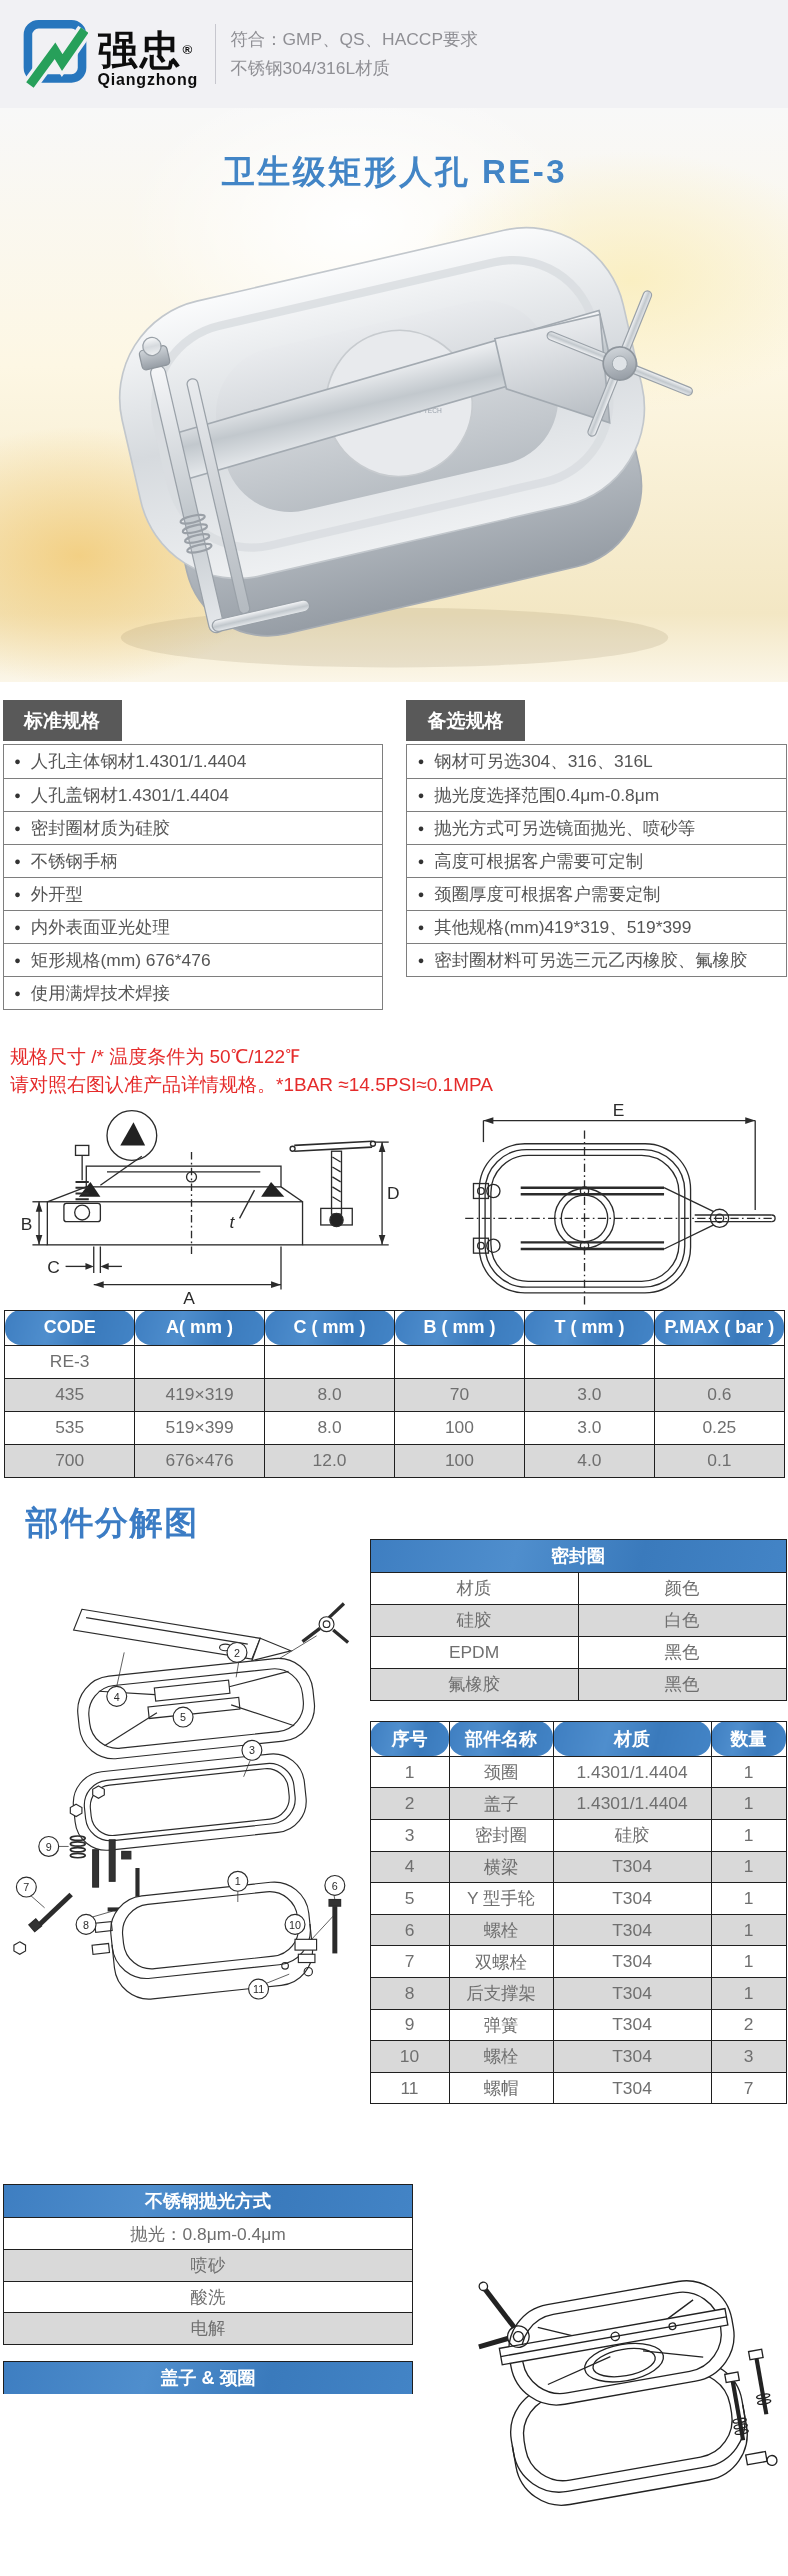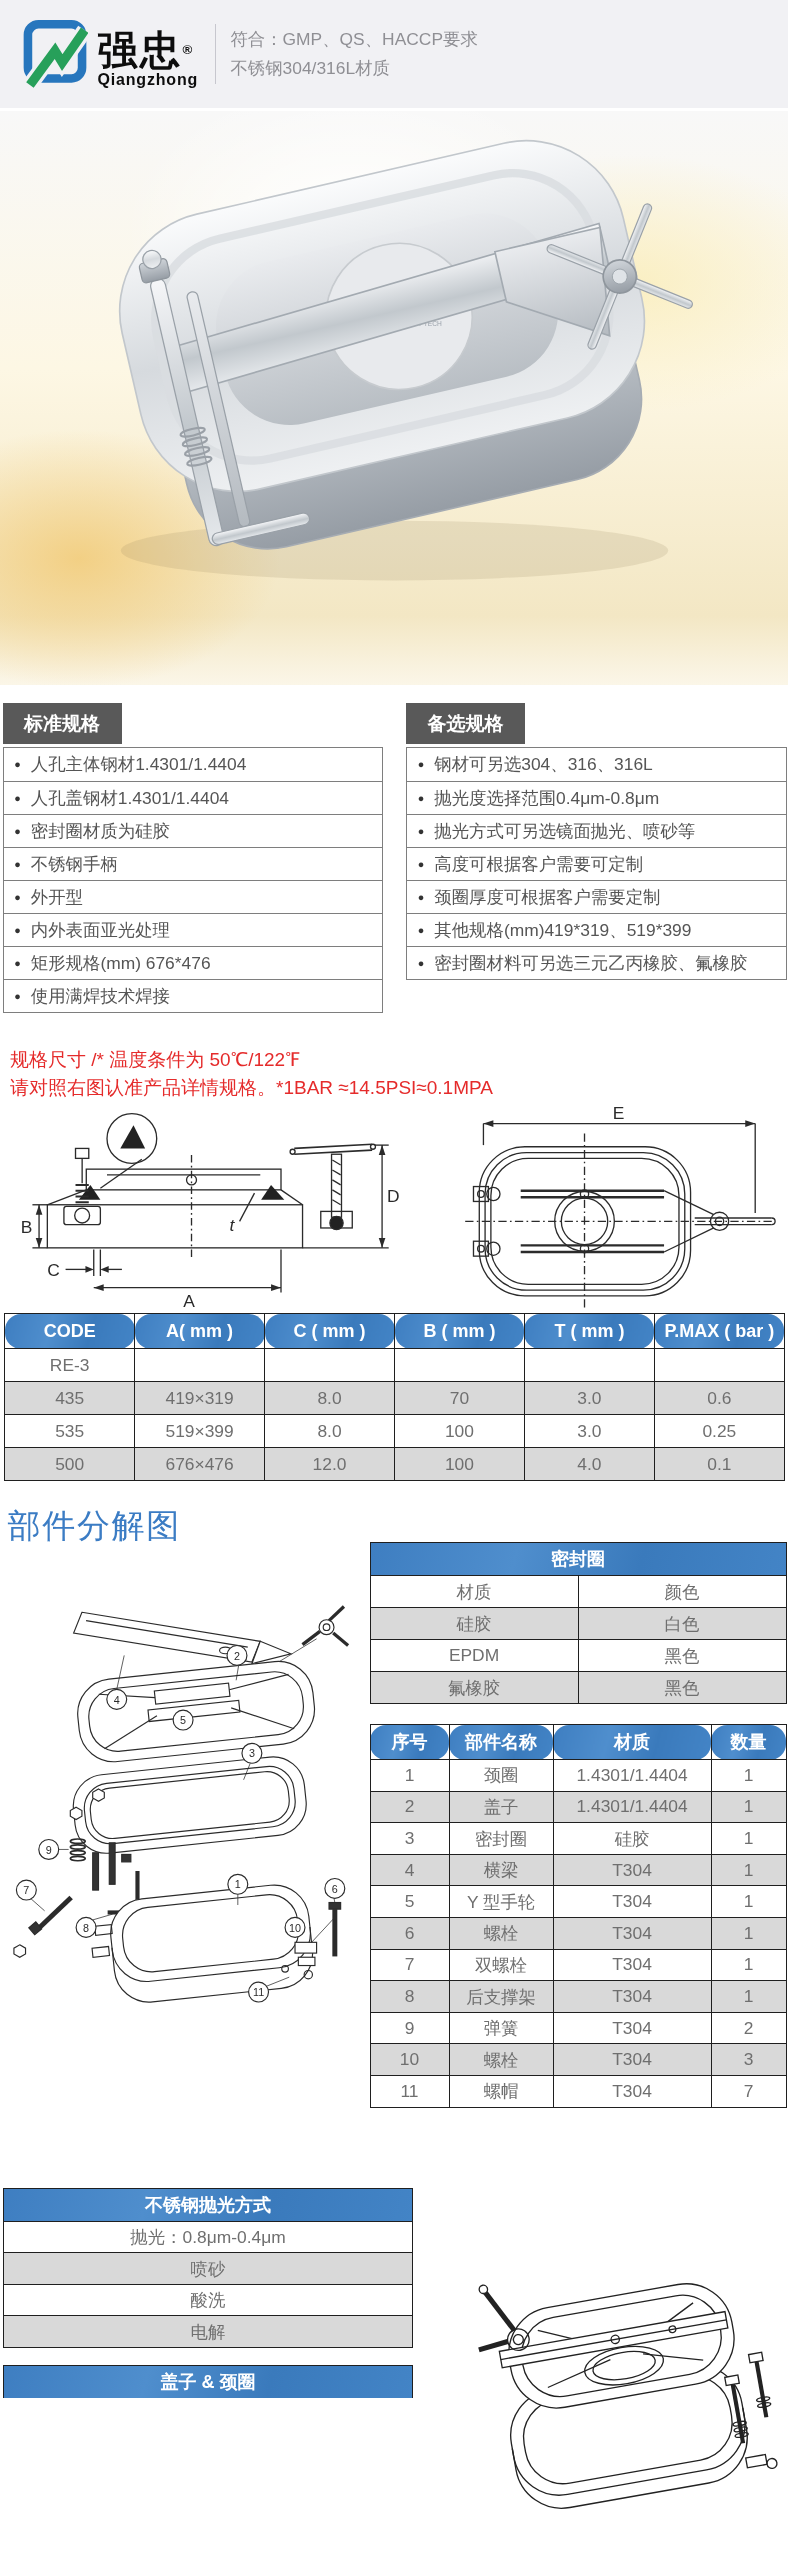--- a/index.html
+++ b/index.html
@@ -49,21 +49,21 @@
     border:1.7px solid #1f1f1f; border-bottom:none; color:#fff; height:33px; display:flex;
     align-items:center; justify-content:center; font-weight:bold; font-size:18px; }
   .size-wrap { margin:3.3px 4.2px 0; }
   .parts .dtable td { height:30px; }
   .seal td { height:32px; }
   .polish td { height:24px; }
   .cover td { height:34px; }
   
   .exploded-row { display:flex; padding:0 2.5px; margin-top:23px; }
   .exploded-left { width:367px; }
-  .exploded-title { color:#3b7cc4; font-size:33px; font-weight:normal; margin-left:5px; letter-spacing:1.7px; }
+  .exploded-title { color:#3b7cc4; font-size:33px; font-weight:bold; margin-left:23px; letter-spacing:1.7px; }
   .exploded-svg { margin-top:55px; }
   .exploded-right { flex:1; margin-top:38px; }
   .seal-wrap { margin-bottom:20px; }
   
   .bottom-row { display:flex; padding:0 3px; margin-top:80px; }
   .bottom-left { width:410px; }
   .cover-wrap { margin-top:16.6px; }
   .bottom-right { flex:1; position:relative; }
   .iso-svg { position:absolute; left:42px; top:8.3px; }
   text { font-family:"Liberation Sans", sans-serif; }
@@ -84,20 +84,21 @@
     </div>
   </div>
   <div class="header-divider"></div>
   <div class="tagline">
     <div>符合：GMP、QS、HACCP要求</div>
     <div>不锈钢304/316L材质</div>
   </div>
 </div>
 
 <div class="hero">
+  <div class="hero-title">卫生级矩形人孔 RE-3</div>
   <svg class="product-svg" width="689" height="486" viewBox="0 0 830 586">
     <defs>
       <linearGradient id="gLid" x1="0" y1="0" x2="0" y2="1">
         <stop offset="0" stop-color="#fafbfc"></stop>
           <stop offset="0.5" stop-color="#d6dade"></stop>
           <stop offset="1" stop-color="#eef0f2"></stop>
       </linearGradient>
       <linearGradient id="gMid" x1="0" y1="0" x2="0" y2="1">
         <stop offset="0" stop-color="#e9ebee"></stop>
           <stop offset="1" stop-color="#b4bac0"></stop>
@@ -359,21 +360,21 @@
         </tr>
         <tr>
           <td>535</td>
           <td>519×399</td>
           <td>8.0</td>
           <td>100</td>
           <td>3.0</td>
           <td>0.25</td>
         </tr>
         <tr>
-          <td>500</td>
+          <td>700</td>
           <td>676×476</td>
           <td>12.0</td>
           <td>100</td>
           <td>4.0</td>
           <td>0.1</td>
         </tr>
       </tbody>
   </table>
 </div>
 

